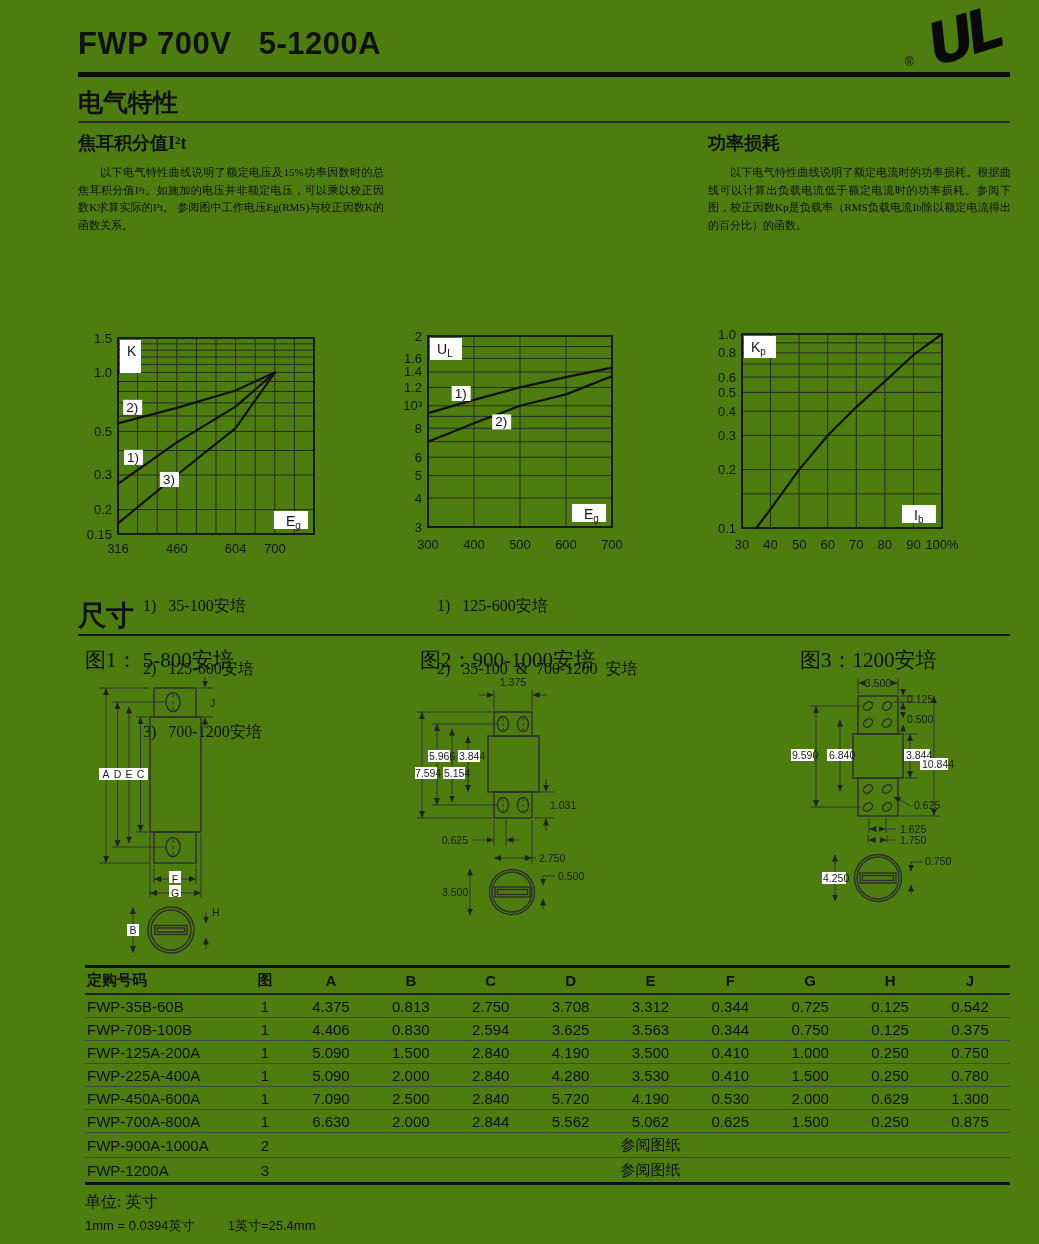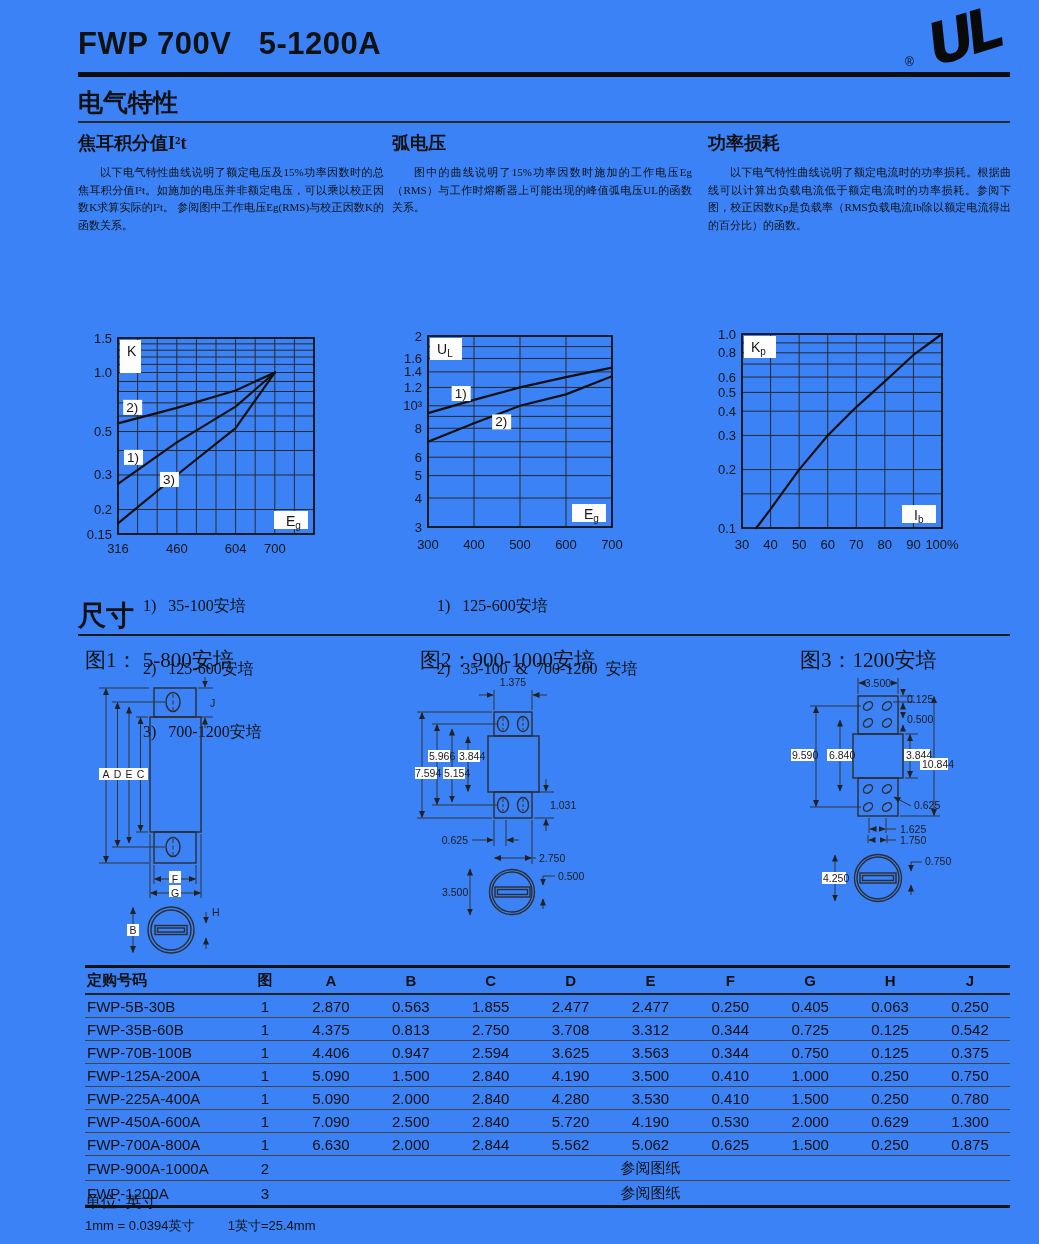--- a/index.html
+++ b/index.html
@@ -1,16 +1,16 @@
 <!DOCTYPE html>
 <html><head>
 <meta charset="utf-8">
 <style>
   html,body{margin:0;padding:0;background:#e8e8e8;}
-  .page{position:relative;width:1039px;height:1244px;background:#3b82f6;margin:0 auto;
+  .page{position:relative;width:1039px;height:1244px;background:#4d7c0f;margin:0 auto;
         font-family:"Liberation Sans","DejaVu Sans",sans-serif;color:#111;overflow:hidden;}
   .abs{position:absolute;}
   .page-title{left:78px;top:26px;font-size:31px;font-weight:bold;white-space:pre;letter-spacing:.5px;}
   .rule-thick{left:78px;width:932px;height:4.5px;background:#0d0d0d;}
   .rule-med{left:78px;width:932px;height:2px;background:#1a1a1a;}
   .rule-thin{left:78px;width:932px;height:1.5px;background:#2a2a2a;}
   .sec-title{left:78px;font-family:"Liberation Serif","DejaVu Serif",serif;font-weight:bold;}
   .col{font-family:"Liberation Serif","DejaVu Serif",serif;}
   .col h3{margin:0 0 9px 0;font-size:18px;font-weight:bold;font-family:Liberation Serif, serif;}
   .col p{margin:0;font-size:11px;line-height:1.6;text-align:justify;text-indent:2em;}
@@ -54,24 +54,20 @@
     <text x="12" y="62" font-size="12" fill="#0a0a0a">®</text>
   </svg>
   <div class="abs rule-thick" style="top:72px"></div>
 
   <div class="abs sec-title" style="top:86px;font-size:25px">电气特性</div>
   <div class="abs rule-thin" style="top:121px"></div>
 
   <div class="abs col" style="left:78px;top:131px;width:306px">
     <h3>焦耳积分值I²t</h3>
     <p>以下电气特性曲线说明了额定电压及15%功率因数时的总焦耳积分值I²t。如施加的电压并非额定电压，可以乘以校正因数K求算实际的I²t。 参阅图中工作电压Eg(RMS)与校正因数K的函数关系。</p>
-  </div>
-  <div class="abs col" style="left:392px;top:131px;width:300px">
-    <h3>弧电压</h3>
-    <p>图中的曲线说明了15%功率因数时施加的工作电压Eg（RMS）与工作时熔断器上可能出现的峰值弧电压UL的函数关系。</p>
   </div>
   <div class="abs col" style="left:708px;top:131px;width:303px">
     <h3>功率损耗</h3>
     <p>以下电气特性曲线说明了额定电流时的功率损耗。根据曲线可以计算出负载电流低于额定电流时的功率损耗。参阅下图，校正因数Kp是负载率（RMS负载电流Ib除以额定电流得出的百分比）的函数。</p>
   </div>
 
   <svg class="chart-svg" style="left:80px;top:330px" width="252" height="232" viewBox="0 0 252 232">
       <line x1="38" y1="8" x2="38" y2="204" stroke="#2a2a2a" stroke-width="1"></line>
       <line x1="57.6" y1="8" x2="57.6" y2="204" stroke="#2a2a2a" stroke-width="1"></line>
       <line x1="77.2" y1="8" x2="77.2" y2="204" stroke="#2a2a2a" stroke-width="1"></line>
@@ -431,50 +427,37 @@
           <th>D</th>
           <th>E</th>
           <th>F</th>
           <th>G</th>
           <th>H</th>
           <th>J</th>
         </tr>
       </thead>
     <tbody>
         <tr>
-          <td>FWP-5B-30B</td>
-          <td>1</td>
-          <td>2.870</td>
-          <td>0.563</td>
-          <td>1.855</td>
-          <td>2.477</td>
-          <td>2.477</td>
-          <td>0.250</td>
-          <td>0.405</td>
-          <td>0.063</td>
-          <td>0.250</td>
-        </tr>
-        <tr>
           <td>FWP-35B-60B</td>
           <td>1</td>
           <td>4.375</td>
           <td>0.813</td>
           <td>2.750</td>
           <td>3.708</td>
           <td>3.312</td>
           <td>0.344</td>
           <td>0.725</td>
           <td>0.125</td>
           <td>0.542</td>
         </tr>
         <tr>
           <td>FWP-70B-100B</td>
           <td>1</td>
           <td>4.406</td>
-          <td>0.947</td>
+          <td>0.830</td>
           <td>2.594</td>
           <td>3.625</td>
           <td>3.563</td>
           <td>0.344</td>
           <td>0.750</td>
           <td>0.125</td>
           <td>0.375</td>
         </tr>
         <tr>
           <td>FWP-125A-200A</td>

